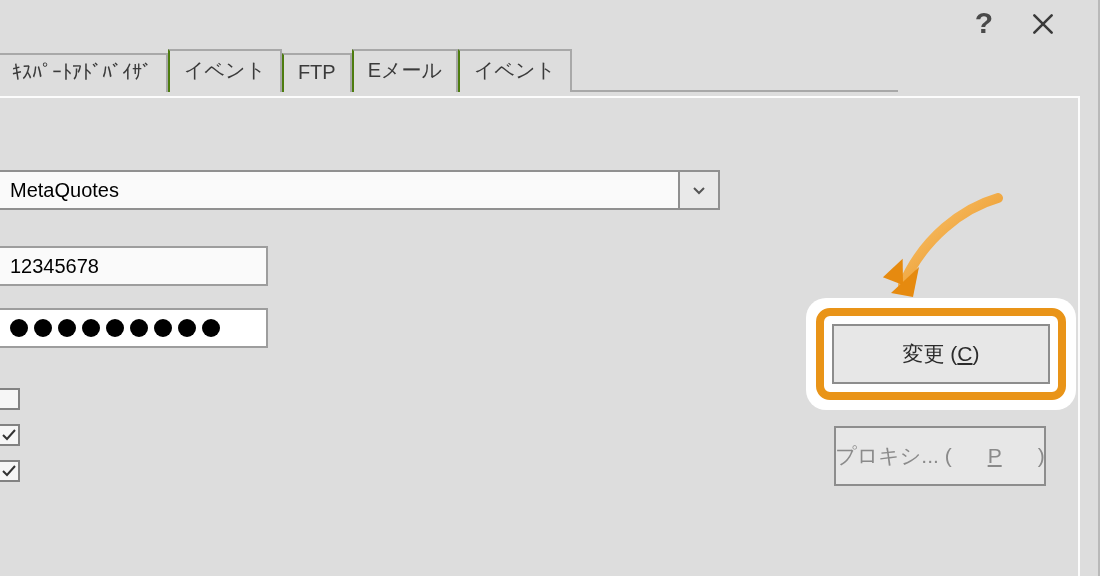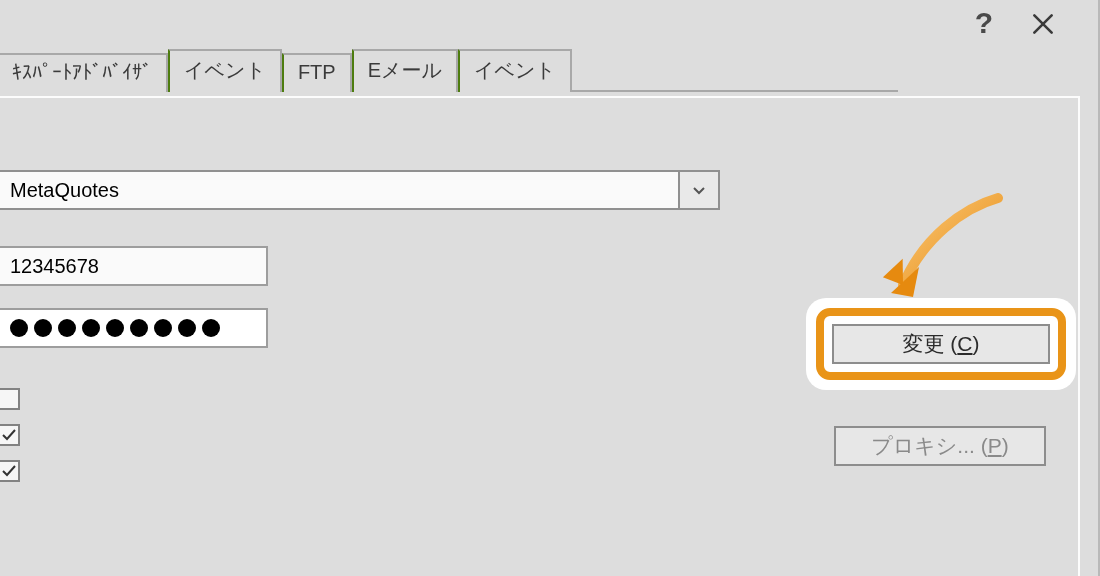--- a/index.html
+++ b/index.html
@@ -131,33 +131,34 @@
     font-size: 21px; color: #3a3a3a;
   }
   .cb {
     width: 22px; height: 22px; border: 2px solid #828282; background: #f6f6f6;
     display:flex;align-items:center;justify-content:center;
     cursor:pointer;
   }
   .cb svg { width:16px; height:16px; display:block;}
 
   .btn {
-    height: 40px;
+    height: 60px;
     border: 2px solid #8d8d8d;
     background: #e7e7e7;
     font-size: 21px;
     color: #2b2b2b;
     padding: 0 16px;
     display:flex;align-items:center;justify-content:center;
     white-space:nowrap;
     cursor:pointer;
   }
   .btn.disabled {
     color: #8a8a8a;
     cursor: default;
+    gap: 36px;
   }
 
   .change-wrap {
     position: absolute;
     right: 22px;
     top: 300px;
     padding: 10px;
     background: #fff;
     border-radius: 20px;
   }

